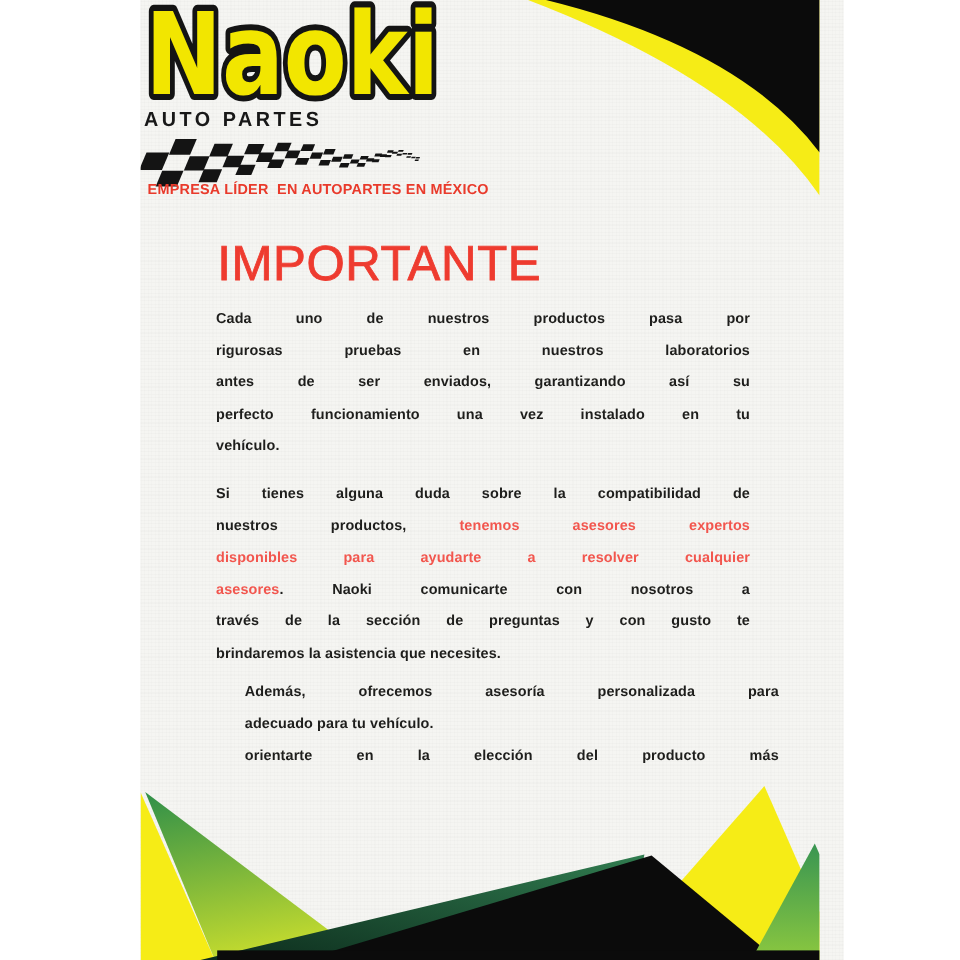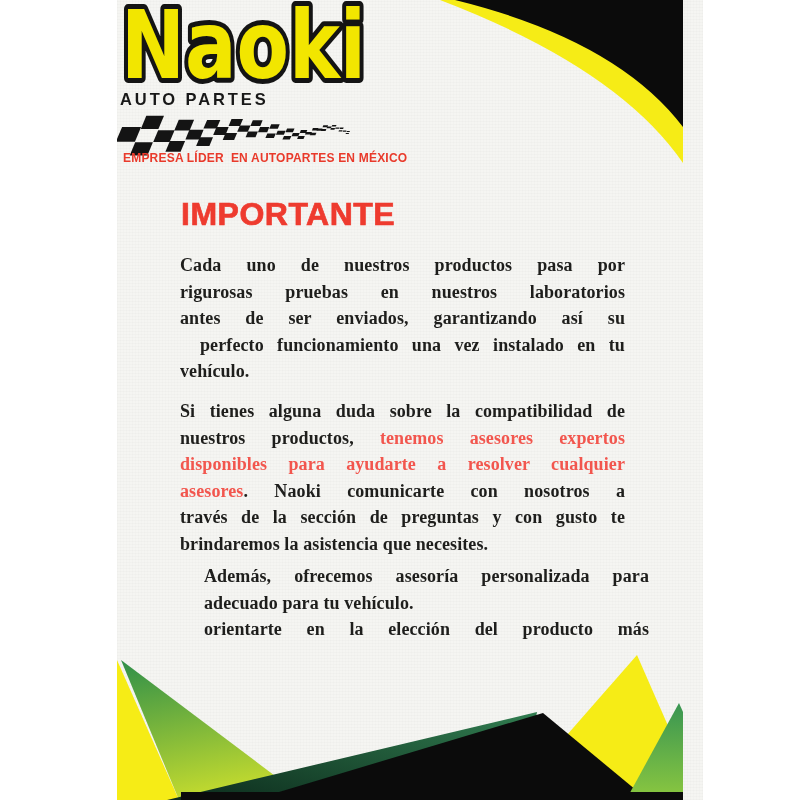--- a/index.html
+++ b/index.html
@@ -26,32 +26,32 @@
     font-size:17px;font-weight:bold;letter-spacing:3px;
     font-family:"Liberation Sans",sans-serif;transform:scaleX(.97);transform-origin:left;
   }
   .tagline{
     position:absolute;left:6px;top:151px;
     font-size:12px;font-weight:bold;white-space:pre;letter-spacing:.2px;
   }
   .flag-svg{position:absolute;left:0;top:111px;width:270px;height:62px;}
   .heading{
     position:absolute;left:64px;top:196px;
-    font-size:32px;font-weight:bold;letter-spacing:.5px;
+    font-size:41px;font-weight:normal;letter-spacing:.5px;
     -webkit-text-stroke:.7px currentColor;
   }
   .body-copy{position:absolute;left:0;top:0;width:566px;height:800px;}
   .para{position:absolute;left:63px;width:445px;}
   .para:nth-child(1){top:252px;}
   .para:nth-child(2){top:398px;}
   .para:nth-child(3){top:563px;margin-left:24px;}
   .pline{
-    height:26.6px;line-height:26.6px;font-size:18px;font-weight:bold;
+    height:26.6px;line-height:26.6px;font-size:12px;font-weight:bold;
     letter-spacing:.1px;text-align:justify;text-align-last:justify;
-    white-space:nowrap;overflow:visible;font-family:Liberation Serif, serif;
+    white-space:nowrap;overflow:visible;
   }
   .pline.last{text-align-last:left;}
 </style>
 </head>
 <body>
 
 <div class="card">
 
   <svg class="decor-svg" viewBox="0 0 566 800" preserveAspectRatio="none">
     <defs>
@@ -133,21 +133,21 @@
 
   <div class="tagline" style="color: rgb(233, 58, 43);">EMPRESA LÍDER  EN AUTOPARTES EN MÉXICO</div>
 
   <div class="heading" style="color: rgb(238, 59, 47);">IMPORTANTE</div>
 
   <div class="body-copy" id="paragraphs">
       <div class="para">
         <div class="pline"><span style="color: rgb(30, 30, 28);">Cada uno de nuestros productos pasa por</span></div>
         <div class="pline"><span style="color: rgb(30, 30, 28);">rigurosas pruebas en nuestros laboratorios</span></div>
         <div class="pline"><span style="color: rgb(30, 30, 28);">antes de ser enviados, garantizando así su</span></div>
-        <div class="pline"><span style="color: rgb(30, 30, 28); margin-left: 20px;">perfecto funcionamiento una vez instalado en tu</span></div>
+        <div class="pline"><span style="color: rgb(30, 30, 28);">perfecto funcionamiento una vez instalado en tu</span></div>
         <div class="pline last"><span style="color: rgb(30, 30, 28);">vehículo.</span></div>
       </div>
       <div class="para">
         <div class="pline"><span style="color: rgb(30, 30, 28);">Si tienes alguna duda sobre la compatibilidad de</span></div>
         <div class="pline"><span style="color: rgb(30, 30, 28);">nuestros productos, </span><span style="color: rgb(242, 86, 78); margin-top: 17px;">tenemos asesores expertos</span></div>
         <div class="pline"><span style="color: rgb(242, 86, 78);">disponibles para ayudarte a resolver cualquier</span></div>
         <div class="pline"><span style="color: rgb(242, 86, 78);">asesores</span><span style="color: rgb(30, 30, 28);">. Naoki comunicarte con nosotros a</span></div>
         <div class="pline"><span style="color: rgb(30, 30, 28);">través de la sección de preguntas y con gusto te</span></div>
         <div class="pline last"><span style="color: rgb(30, 30, 28);">brindaremos la asistencia que necesites.</span></div>
       </div>

